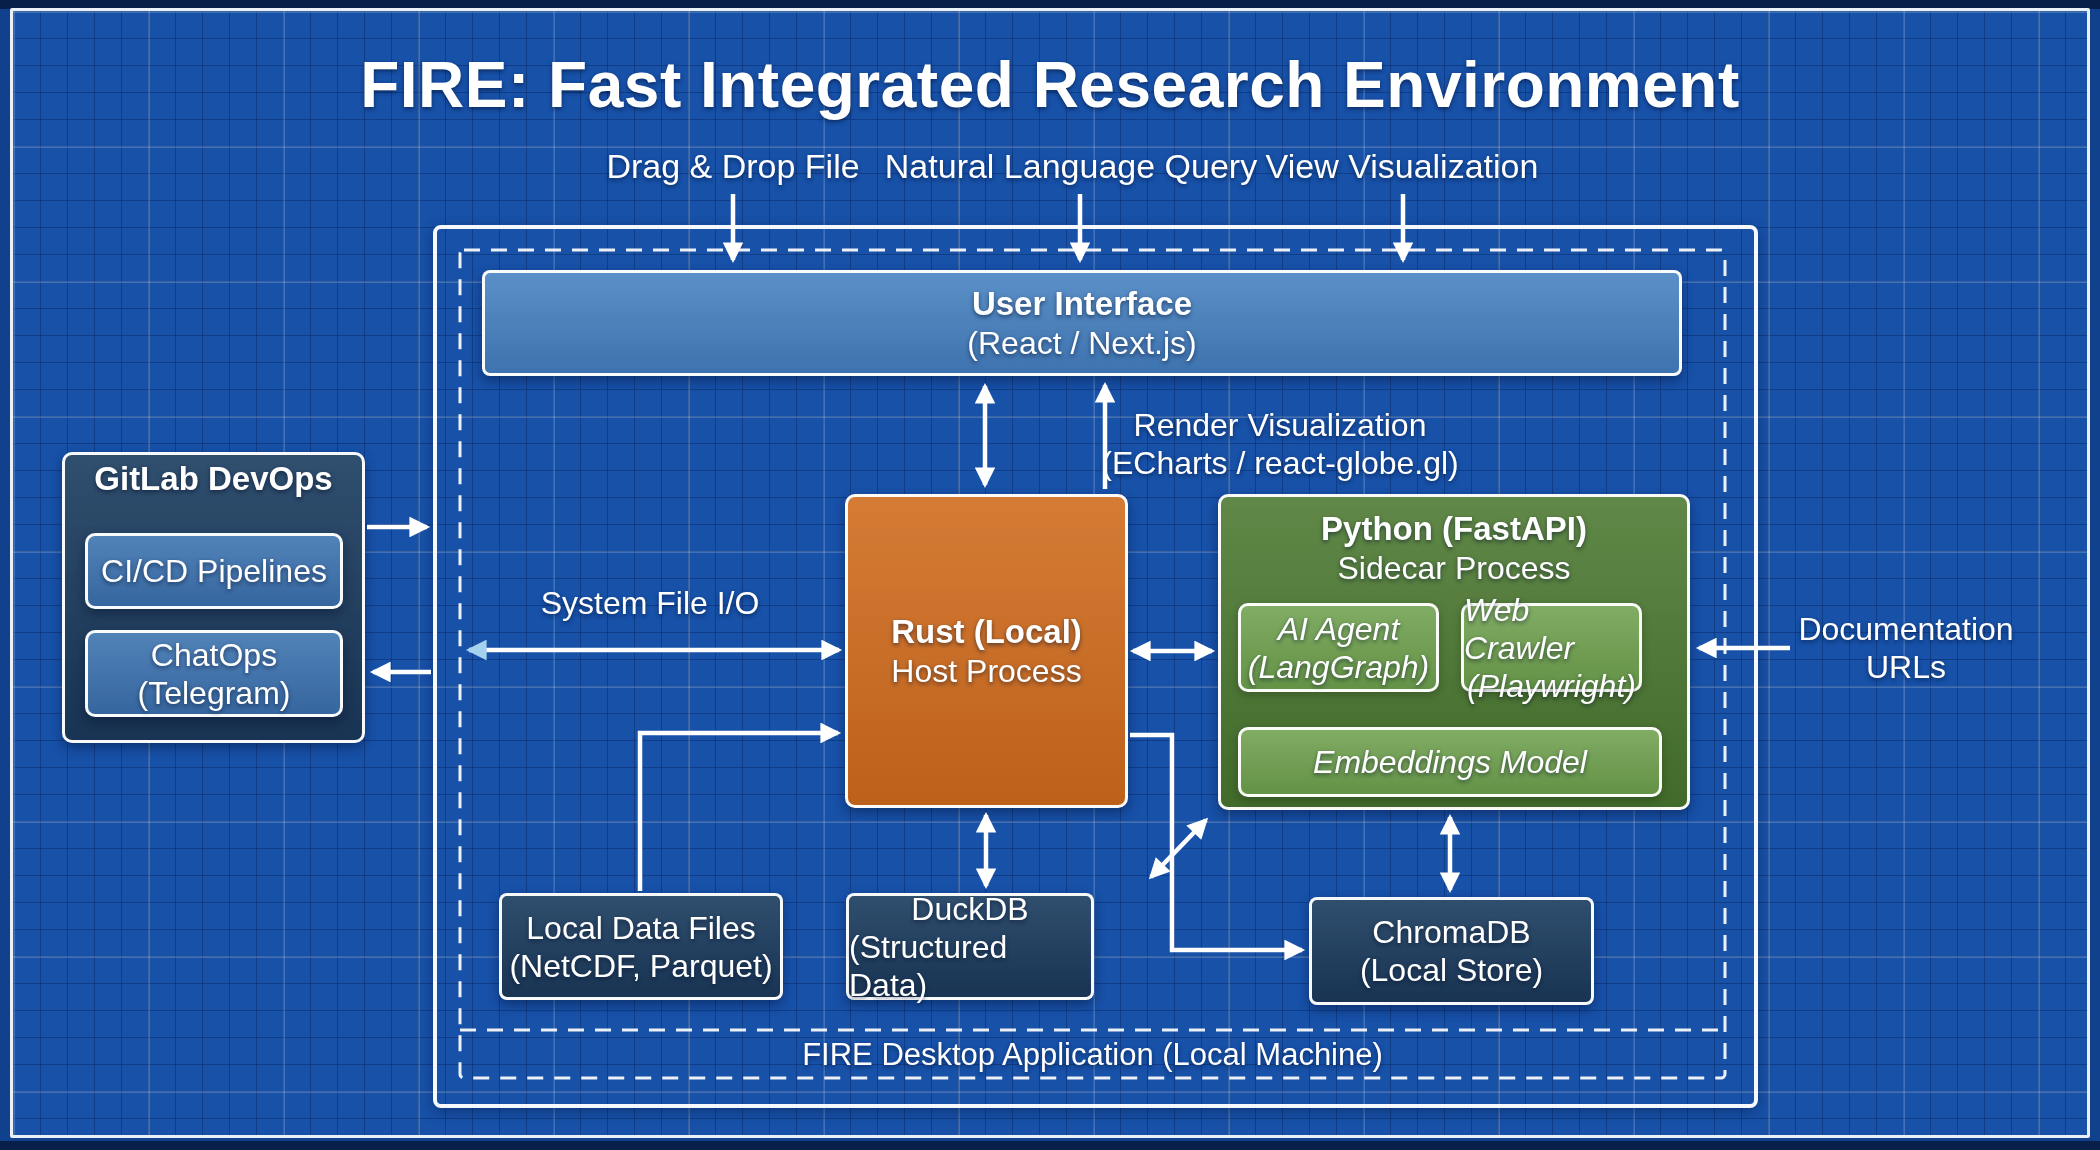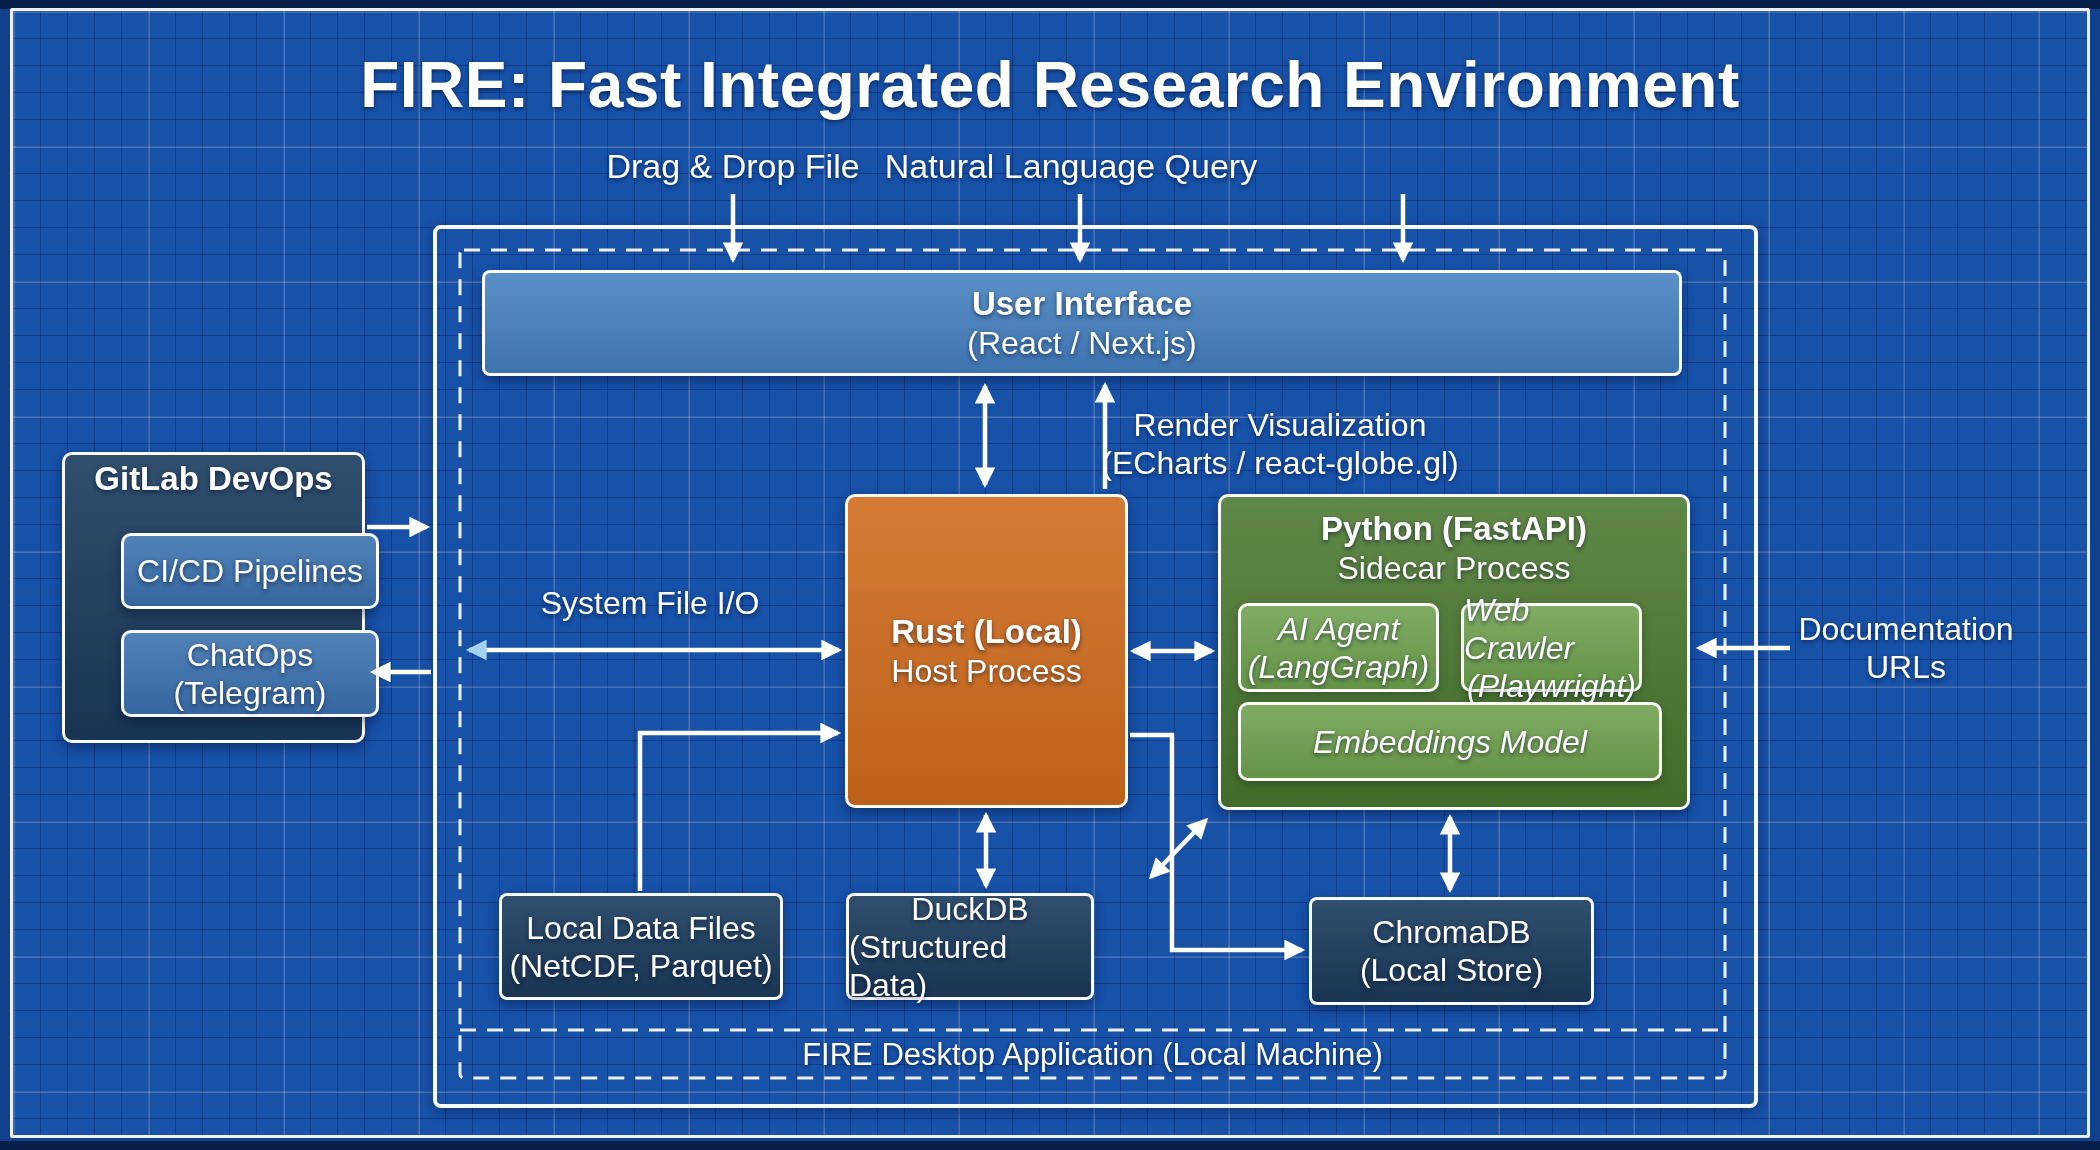--- a/index.html
+++ b/index.html
@@ -30,21 +30,21 @@
     box-shadow:0 4px 14px rgba(0,10,40,0.35);}
   .box{position:absolute;box-sizing:border-box;border:3px solid rgba(255,255,255,0.97);
     border-radius:10px;display:flex;flex-direction:column;align-items:center;justify-content:center;
     box-shadow:0 5px 12px rgba(0,10,40,0.4);}
   .box .l1{font-size:33px;font-weight:bold;line-height:40px;}
   .box .l2{font-size:32px;line-height:38px;}
   .box .plain{font-size:32px;line-height:38px;}
   .navy{background-color:var(--panel_navy,#1e3f61);
     background-image:linear-gradient(180deg,rgba(255,255,255,0.08),rgba(0,0,20,0.18));}
   .bluebox{background-color:var(--panel_blue,#3d74b0);
-    background-image:linear-gradient(180deg,rgba(255,255,255,0.10),rgba(0,0,30,0.12));margin-left:36px;}
+    background-image:linear-gradient(180deg,rgba(255,255,255,0.10),rgba(0,0,30,0.12));}
   #ui-bar{left:482px;top:270px;width:1200px;height:106px;border-radius:8px;
     background-color:var(--ui_bar_blue,#4480bf);
     background-image:linear-gradient(180deg,rgba(255,255,255,0.12),rgba(0,0,30,0.10));}
   #rust-box{left:845px;top:494px;width:283px;height:314px;
     background-color:var(--rust_orange,#cf6c1e);
     background-image:linear-gradient(180deg,rgba(255,255,255,0.10),rgba(60,20,0,0.12));}
   #python-box{left:1218px;top:494px;width:472px;height:316px;justify-content:flex-start;
     background-color:var(--python_green,#4e7a33);
     background-image:linear-gradient(180deg,rgba(255,255,255,0.10),rgba(0,25,0,0.16));}
   #python-box .box{box-shadow:0 3px 8px rgba(0,15,0,0.25);font-style:italic;}
@@ -65,20 +65,21 @@
 
 <div id="page">
   <div class="edge top"></div>
   <div class="edge bottom"></div>
   <div id="field"></div>
 
   <div id="title" class="txt">FIRE: Fast Integrated Research Environment</div>
 
   <div class="flow-label txt" style="left:733px">Drag &amp; Drop File</div>
   <div class="flow-label txt" style="left:1071px">Natural Language Query</div>
+  <div class="flow-label txt" style="left:1402px">View Visualization</div>
 
   <div id="outer-box"></div>
 
   <div class="box txt" id="ui-bar">
     <div class="l1">User Interface</div>
     <div class="l2">(React / Next.js)</div>
   </div>
 
   <div class="box txt" id="rust-box">
     <div class="l1">Rust (Local)</div>
@@ -89,21 +90,21 @@
     <div class="l1" style="margin-top:12px">Python (FastAPI)</div>
     <div class="l2">Sidecar Process</div>
     <div class="box ltgreen sub txt" style="left:17px;top:106px;width:201px;height:89px">
       <div class="plain">AI Agent</div>
       <div class="plain">(LangGraph)</div>
     </div>
     <div class="box ltgreen sub txt" style="left:240px;top:106px;width:181px;height:89px">
       <div class="plain">Web Crawler</div>
       <div class="plain">(Playwright)</div>
     </div>
-    <div class="box ltgreen sub txt" style="left:17px;top:205px;width:424px;height:79px">
+    <div class="box ltgreen sub txt" style="left:17px;top:230px;width:424px;height:70px">
       <div class="plain">Embeddings Model</div>
     </div>
   </div>
 
   <div class="box navy txt" id="gitlab-box">
     <div class="l1" style="margin-top:4px">GitLab DevOps</div>
     <div class="box bluebox sub txt" style="left:20px;top:78px;width:258px;height:76px">
       <div class="plain">CI/CD Pipelines</div>
     </div>
     <div class="box bluebox sub txt" style="left:20px;top:175px;width:258px;height:87px">

